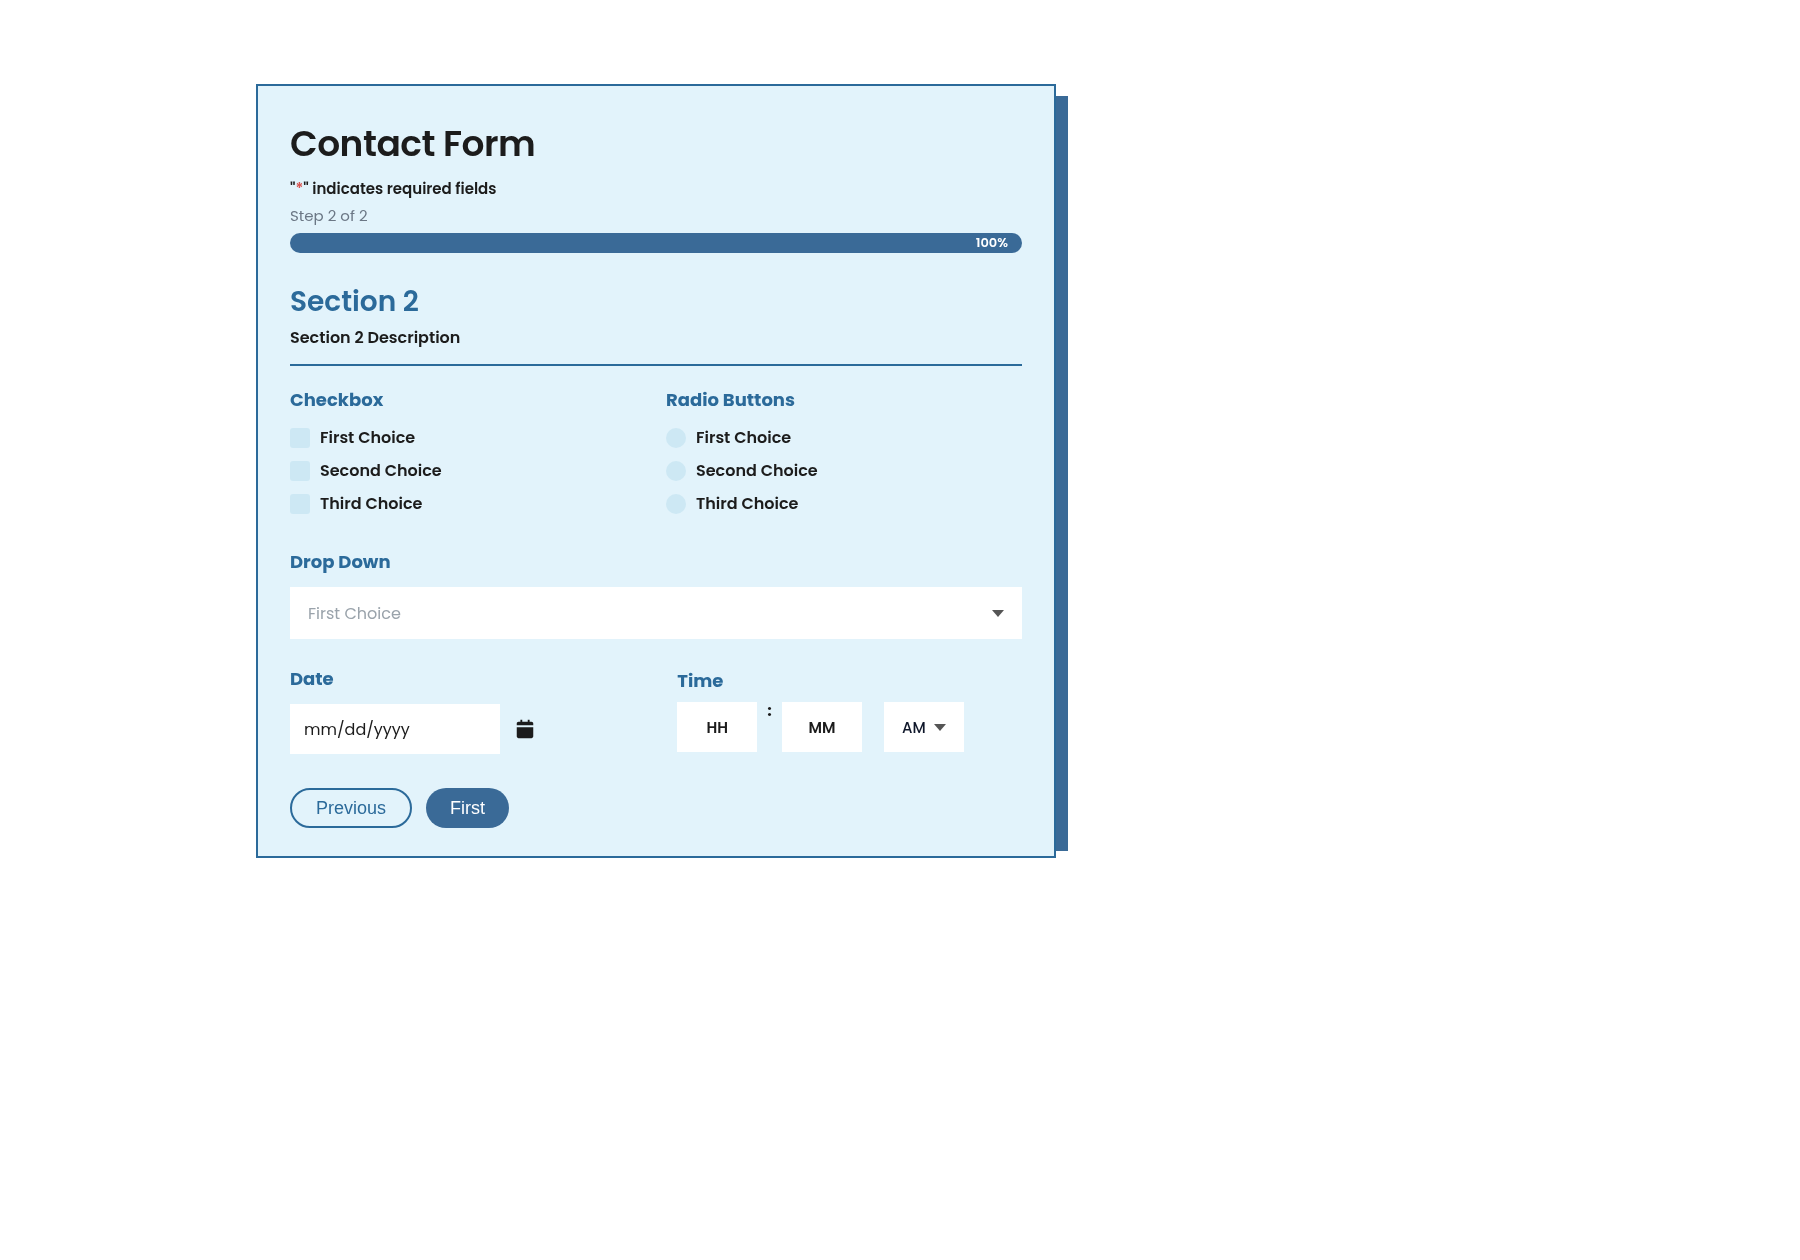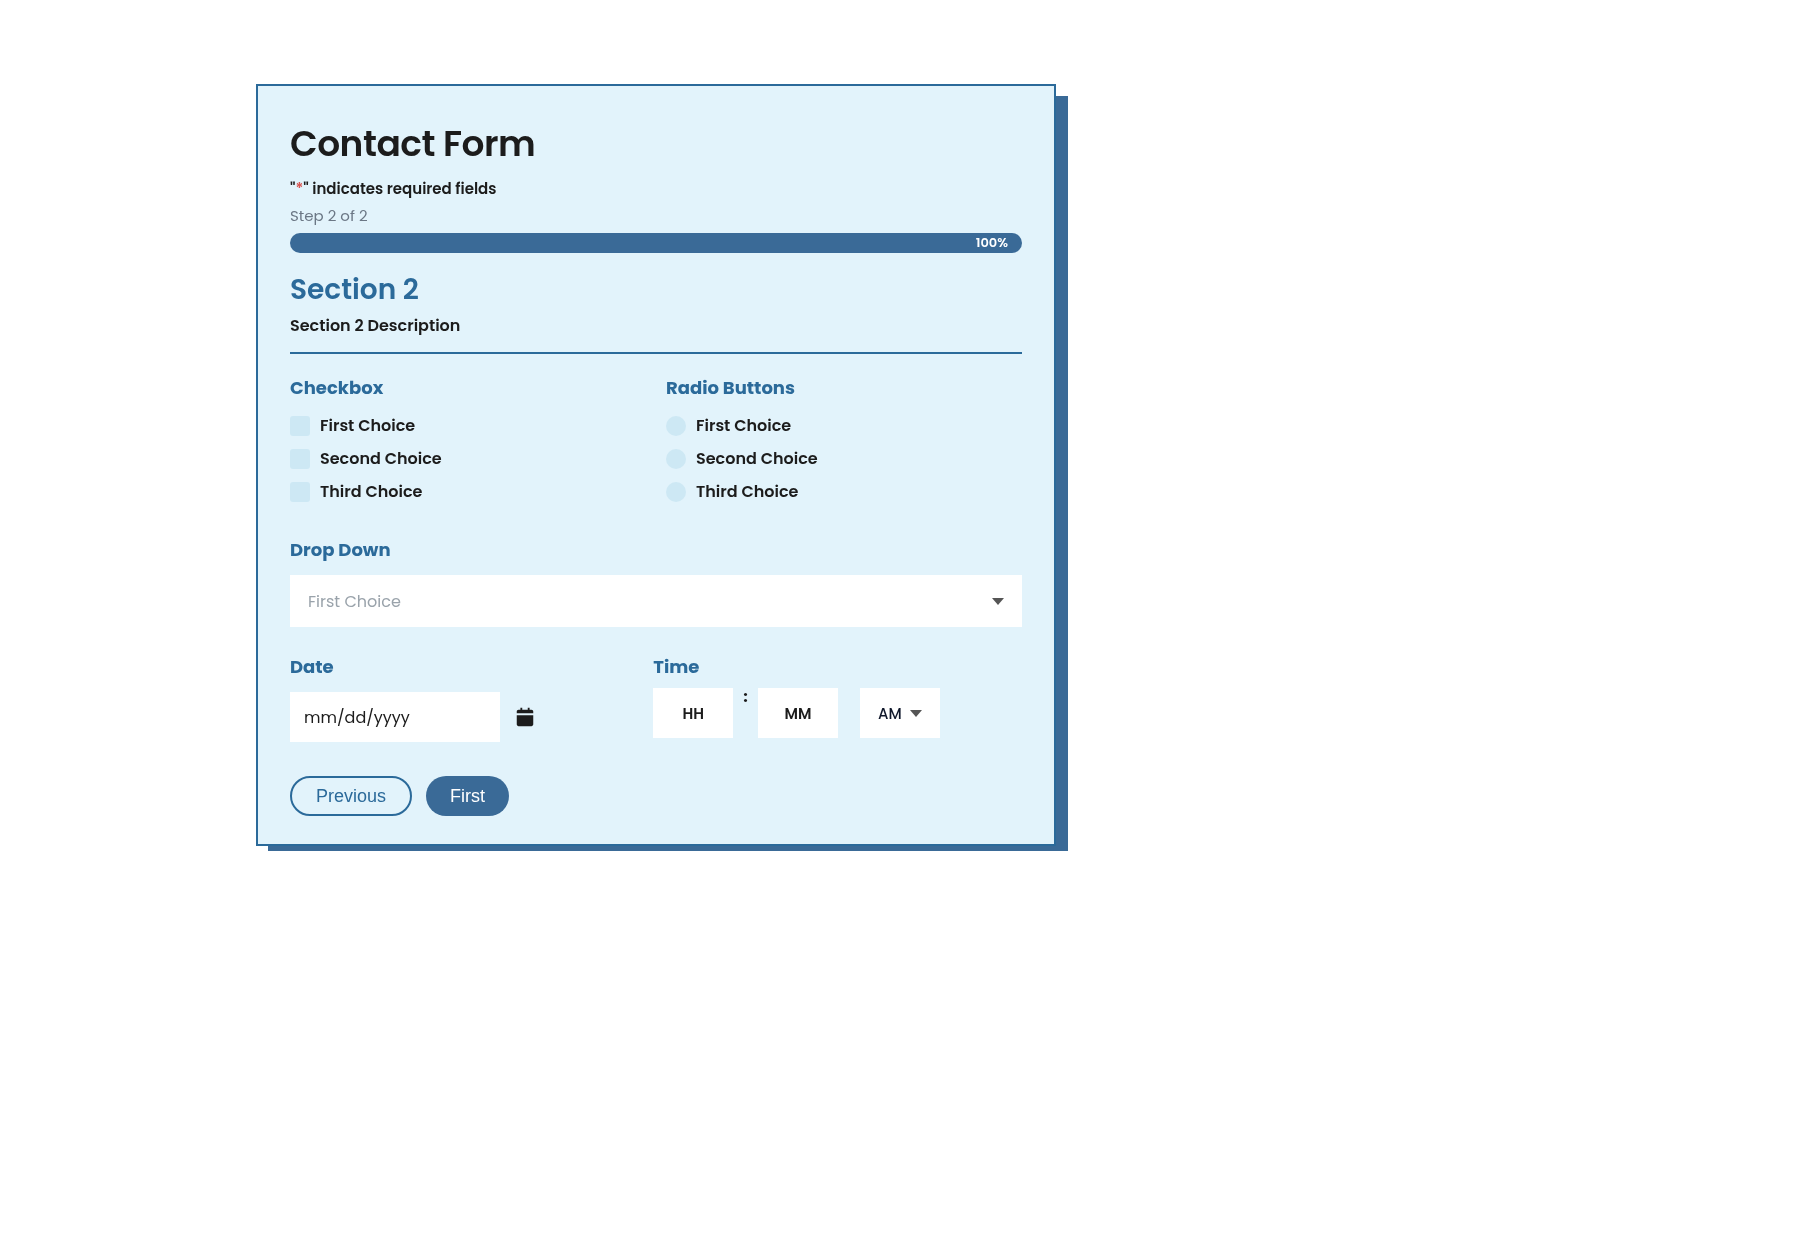--- a/index.html
+++ b/index.html
@@ -57,21 +57,21 @@
   .step-label {
     font-size: 15px;
     color: #6b7785;
     margin-bottom: 6px;
   }
   .progress-wrap {
     width: 100%;
     height: 20px;
     background: #e2f3fb;
     border-radius: 10px;
-    margin-bottom: 16px;
+    margin-bottom: 28px;
     position: relative;
   }
   .progress-bar {
     width: 100%;
     height: 100%;
     background: #3a6a97;
     border-radius: 10px;
     display: flex;
     align-items: center;
     justify-content: flex-end;
@@ -153,22 +153,23 @@
     font-size: 16px;
   }
   .caret-down {
     width: 0; height: 0;
     border-left: 6px solid transparent;
     border-right: 6px solid transparent;
     border-top: 7px solid #555;
   }
   .date-time-row {
     display: flex;
-    gap: 12px;
+    gap: 36px;
     margin-bottom: 34px;
+    align-items: center;
   }
   .date-col { flex: 0 0 48%; }
   .time-col { flex: 1; }
   .date-input-wrap {
     display: flex;
     align-items: center;
     gap: 14px;
   }
   .date-input {
     background: #fff;

